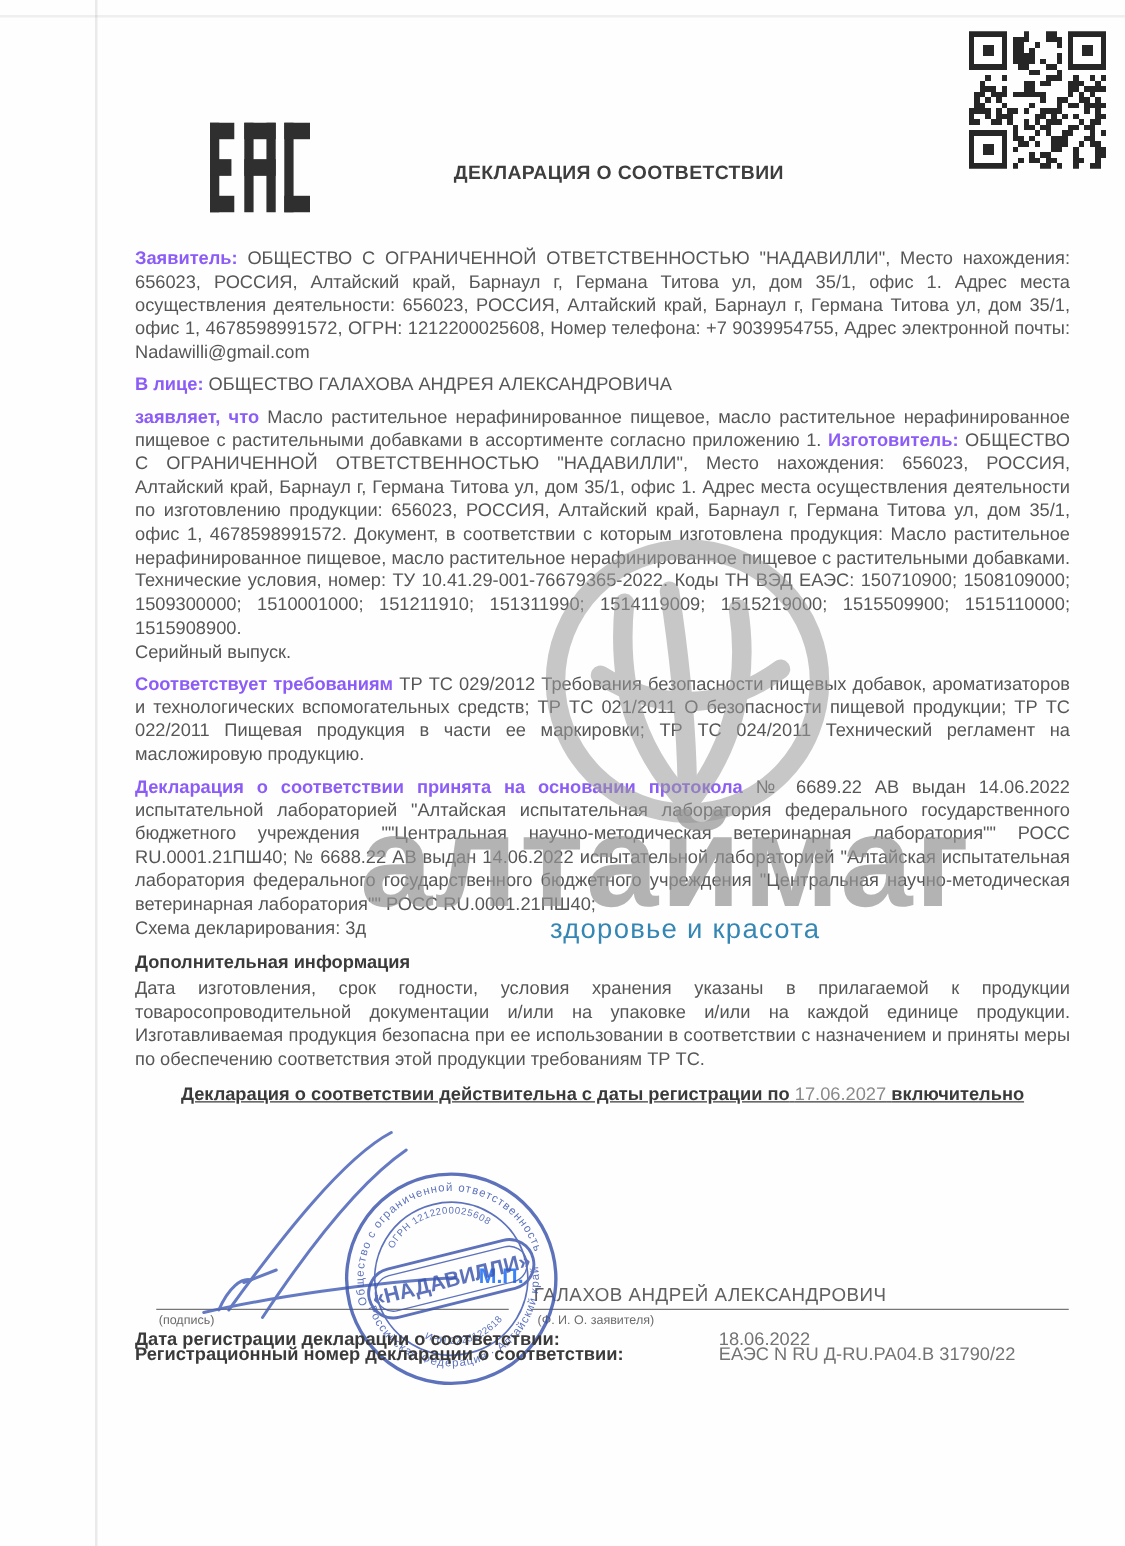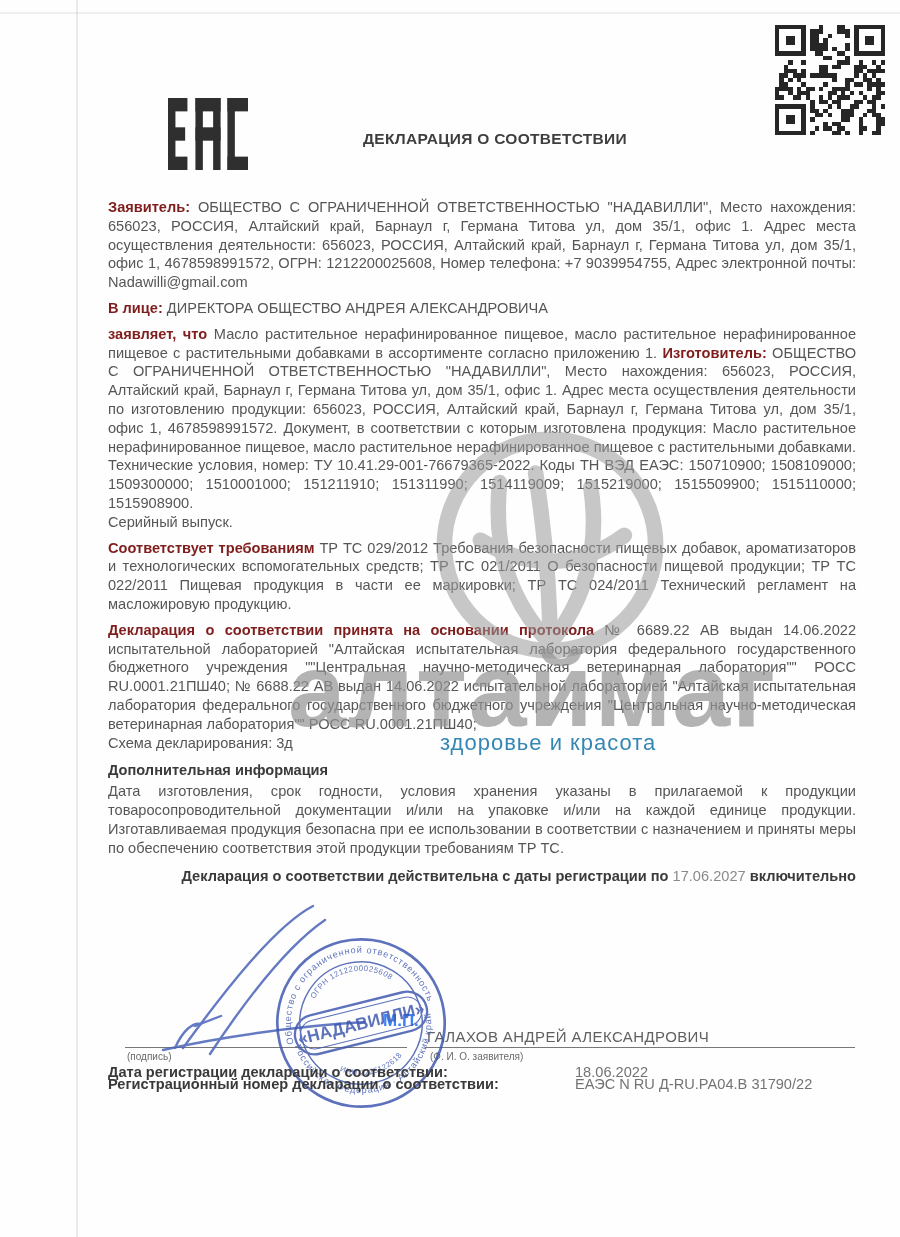--- a/index.html
+++ b/index.html
@@ -14,24 +14,24 @@
 
   .qr-box{position:absolute;left:775px;top:25px;width:110px;height:110px;}
   .eac-box{position:absolute;left:168px;top:98px;width:80px;height:72px;}
 
   .titles{position:absolute;left:95px;top:130px;width:800px;text-align:center;}
   .title-line{font-weight:bold;color:#3e3e3e;font-size:15.5px;letter-spacing:.3px;margin:0 0 14px 0;}
 
   .content{position:absolute;left:108px;top:198px;width:748px;z-index:1;
     font-size:14.6px;line-height:18.8px;color:#565656;}
   .p{margin:0 0 7px 0;text-align:justify;}
-  .p b{color:#7f1d1d;}
+  .p b{color:#8b5cf6;}
   .nojust{text-align:left;}
   .hd{margin:9px 0 2px 0;font-weight:bold;color:#3a3a3a;}
-  .validity{margin-top:10px;font-weight:bold;color:#3a3a3a;text-align:right;}
+  .validity{margin-top:10px;font-weight:bold;color:#3a3a3a;text-align:center;text-decoration:underline;}
   .validity .date{font-weight:normal;color:#8a8a8a;}
 
   
   .wm-leaf{position:absolute;left:430px;top:425px;width:240px;height:240px;z-index:2;opacity:.55;pointer-events:none;}
   .wm-brand{position:absolute;left:288px;top:638px;z-index:2;opacity:.70;pointer-events:none;
     font-size:104px;font-weight:bold;color:#949494;letter-spacing:2px;line-height:1;}
   .wm-tagline{position:absolute;left:440px;top:730px;z-index:2;opacity:.8;pointer-events:none;
     font-size:22px;color:#0369a1;letter-spacing:1px;}
 
   
@@ -288,21 +288,21 @@
   </svg>
 </div>
 
 <div class="titles">
   <div class="title-line">ДЕКЛАРАЦИЯ О СООТВЕТСТВИИ</div>
 </div>
 
 <div class="content">
   <p class="p"><b>Заявитель:</b> <span>ОБЩЕСТВО С ОГРАНИЧЕННОЙ ОТВЕТСТВЕННОСТЬЮ "НАДАВИЛЛИ", Место нахождения: 656023, РОССИЯ, Алтайский край, Барнаул г, Германа Титова ул, дом 35/1, офис 1. Адрес места осуществления деятельности: 656023, РОССИЯ, Алтайский край, Барнаул г, Германа Титова ул, дом 35/1, офис 1, 4678598991572, ОГРН: 1212200025608, Номер телефона: +7 9039954755, Адрес электронной почты: Nadawilli@gmail.com</span></p>
 
-  <p class="p nojust"><b>В лице:</b> <span>ДИРЕКТОРА ОБЩЕСТВО АНДРЕЯ АЛЕКСАНДРОВИЧА</span></p>
+  <p class="p nojust"><b>В лице:</b> <span>ОБЩЕСТВО ГАЛАХОВА АНДРЕЯ АЛЕКСАНДРОВИЧА</span></p>
 
   <p class="p"><b>заявляет, что</b> <span>Масло растительное нерафинированное пищевое, масло растительное нерафинированное пищевое с растительными добавками в ассортименте согласно приложению 1.</span> <b>Изготовитель:</b> <span>ОБЩЕСТВО С ОГРАНИЧЕННОЙ ОТВЕТСТВЕННОСТЬЮ "НАДАВИЛЛИ", Место нахождения: 656023, РОССИЯ, Алтайский край, Барнаул г, Германа Титова ул, дом 35/1, офис 1. Адрес места осуществления деятельности по изготовлению продукции: 656023, РОССИЯ, Алтайский край, Барнаул г, Германа Титова ул, дом 35/1, офис 1, 4678598991572. Документ, в соответствии с которым изготовлена продукция: Масло растительное нерафинированное пищевое, масло растительное нерафинированное пищевое с растительными добавками. Технические условия, номер: ТУ 10.41.29-001-76679365-2022.</span> <span>Коды ТН ВЭД ЕАЭС: 150710900; 1508109000; 1509300000; 1510001000; 151211910; 151311990; 1514119009; 1515219000; 1515509900; 1515110000; 1515908900.</span><br>
   <span>Серийный выпуск.</span></p>
 
   <p class="p"><b>Соответствует требованиям</b> <span>ТР ТС 029/2012 Требования безопасности пищевых добавок, ароматизаторов и технологических вспомогательных средств; ТР ТС 021/2011 О безопасности пищевой продукции; ТР ТС 022/2011 Пищевая продукция в части ее маркировки; ТР ТС 024/2011 Технический регламент на масложировую продукцию.</span></p>
 
   <p class="p"><b>Декларация о соответствии принята на основании протокола</b> <span>№ 6689.22 АВ выдан 14.06.2022 испытательной лабораторией "Алтайская испытательная лаборатория федерального государственного бюджетного учреждения ""Центральная научно-методическая ветеринарная лаборатория"" РОСС RU.0001.21ПШ40; № 6688.22 АВ выдан 14.06.2022 испытательной лабораторией "Алтайская испытательная лаборатория федерального государственного бюджетного учреждения "Центральная научно-методическая ветеринарная лаборатория"" РОСС RU.0001.21ПШ40;</span><br>
   <span>Схема декларирования: 3д</span></p>
 
   <p class="hd">Дополнительная информация</p>

